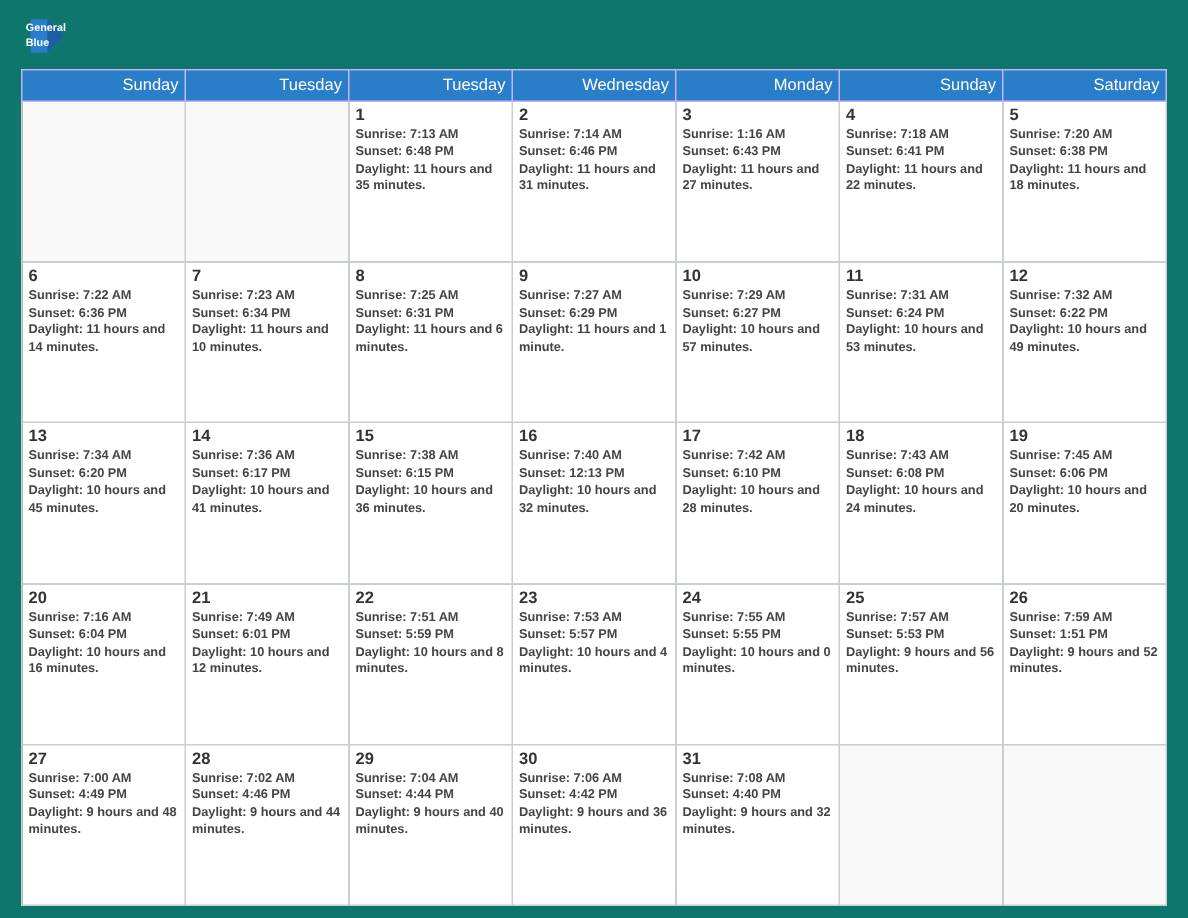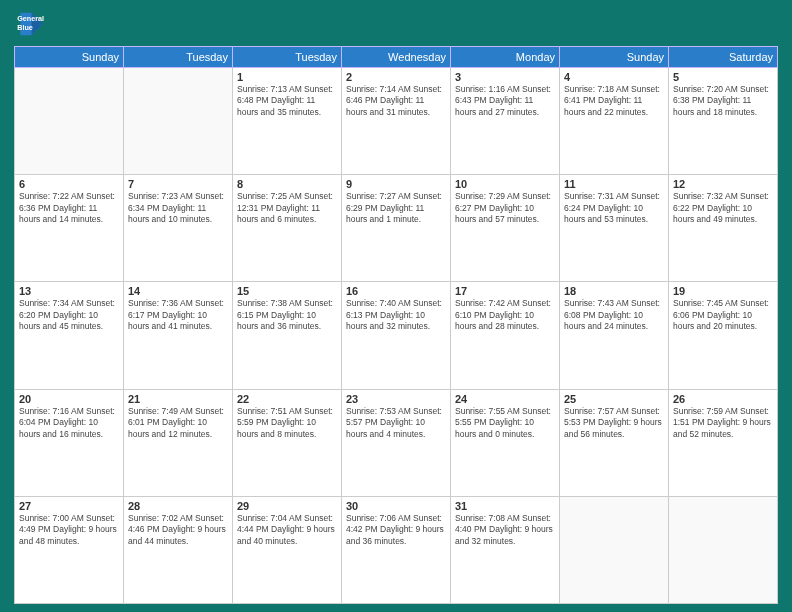--- a/index.html
+++ b/index.html
@@ -88,20 +88,21 @@
       font-size: 11px;
       font-weight: bold;
       color: #333;
       display: block;
       margin-bottom: 1px;
     }
     .day-info {
       font-size: 8.5px;
       color: #444;
       line-height: 1.35;
+      font-weight: bold;
     }
   </style>
 </head>
 <body>
 
 <div class="page">
   <div class="header">
     <div class="logo">
       <svg class="logo-icon" viewBox="0 0 40 40">
         <polygon points="22,6 36,20 22,34 8,34 8,6" fill="#2a7dc9"></polygon>
@@ -183,21 +184,21 @@
           <td>
             <span class="day-number">7</span>
             <div class="day-info">Sunrise: 7:23 AM
 Sunset: 6:34 PM
 Daylight: 11 hours
 and 10 minutes.</div>
           </td>
           <td>
             <span class="day-number">8</span>
             <div class="day-info">Sunrise: 7:25 AM
-Sunset: 12:31 PM
+Sunset: 6:31 PM
 Daylight: 11 hours
 and 6 minutes.</div>
           </td>
           <td>
             <span class="day-number">9</span>
             <div class="day-info">Sunrise: 7:27 AM
 Sunset: 6:29 PM
 Daylight: 11 hours
 and 1 minute.</div>
           </td>
@@ -241,21 +242,21 @@
           <td>
             <span class="day-number">15</span>
             <div class="day-info">Sunrise: 7:38 AM
 Sunset: 6:15 PM
 Daylight: 10 hours
 and 36 minutes.</div>
           </td>
           <td>
             <span class="day-number">16</span>
             <div class="day-info">Sunrise: 7:40 AM
-Sunset: 6:13 PM
+Sunset: 12:13 PM
 Daylight: 10 hours
 and 32 minutes.</div>
           </td>
           <td>
             <span class="day-number">17</span>
             <div class="day-info">Sunrise: 7:42 AM
 Sunset: 6:10 PM
 Daylight: 10 hours
 and 28 minutes.</div>
           </td>

